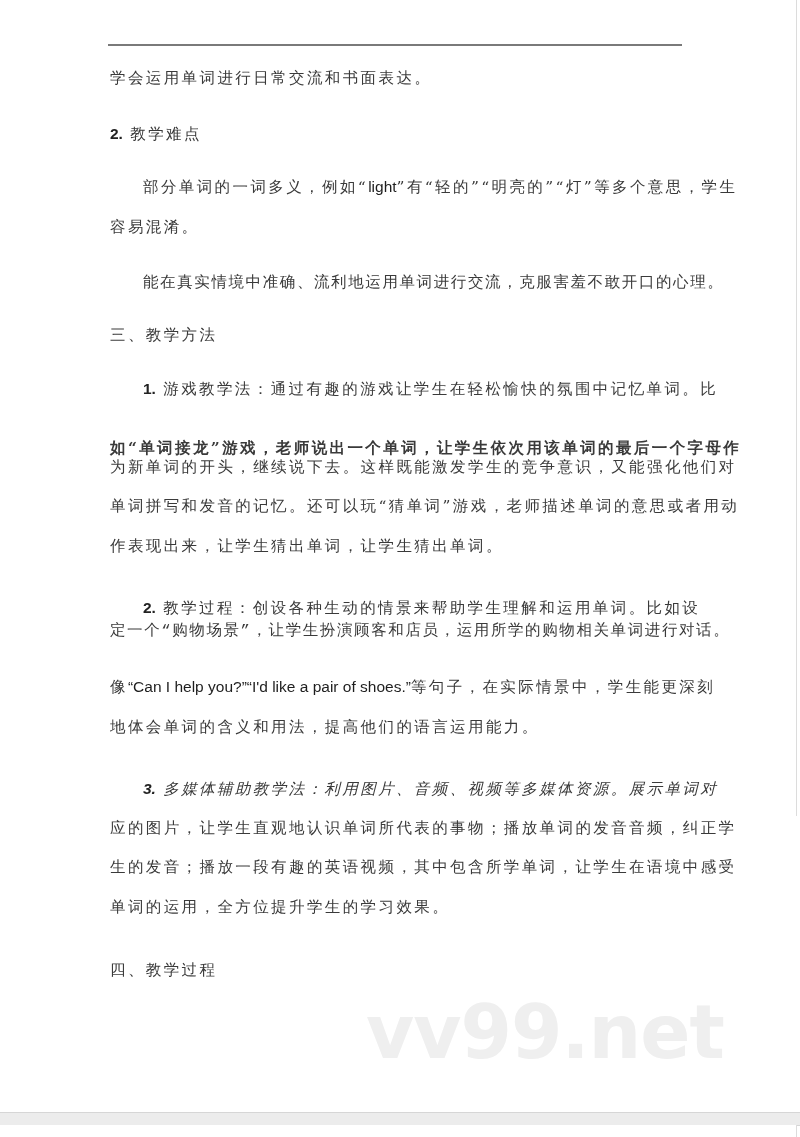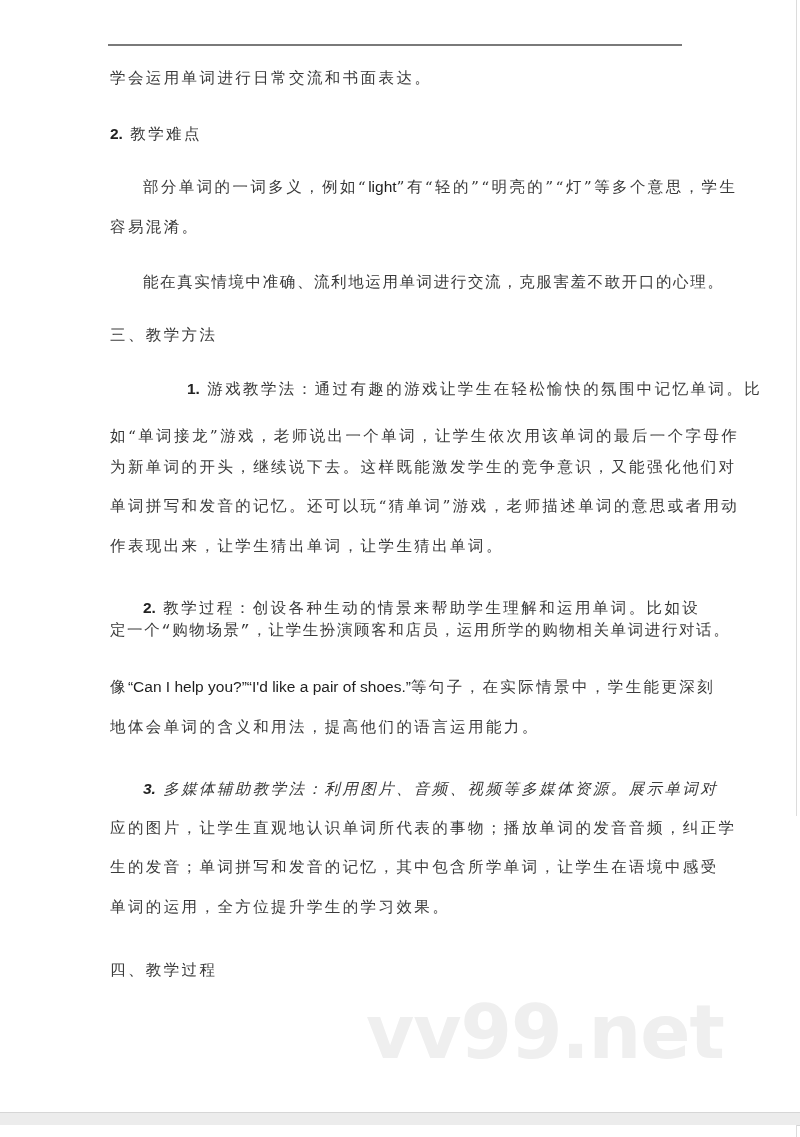--- a/index.html
+++ b/index.html
@@ -109,24 +109,24 @@
   </div>
 
   <div class="line indent" style="top:272px;">
     <span style="letter-spacing:1.6px;">能在真实情境中准确、流利地运用单词进行交流，克服害羞不敢开口的心理。</span>
   </div>
 
   <div class="line" style="top:325px;">
     <span>三、教学方法</span>
   </div>
 
-  <div class="line indent" style="top:379px;margin-left:44px;">
+  <div class="line indent" style="top:379px;">
     <span class="num">1.</span><span> 游戏教学法：通过有趣的游戏让学生在轻松愉快的氛围中记忆单词。比</span>
   </div>
-  <div class="line" style="top:426px;">
+  <div class="line" style="top:438px;font-weight:bold;">
     <span>如“单词接龙”游戏，老师说出一个单词，让学生依次用该单词的最后一个字母作</span>
   </div>
   <div class="line" style="top:457px;">
     <span>为新单词的开头，继续说下去。这样既能激发学生的竞争意识，又能强化他们对</span>
   </div>
   <div class="line" style="top:496px;">
     <span>单词拼写和发音的记忆。还可以玩“猜单词”游戏，老师描述单词的意思或者用动</span>
   </div>
   <div class="line" style="top:536px;">
     <span>作表现出来，让学生猜出单词，让学生猜出单词。</span>
@@ -145,21 +145,21 @@
     <span>地体会单词的含义和用法，提高他们的语言运用能力。</span>
   </div>
 
   <div class="line indent" style="top:779px;font-style:italic;">
     <span class="num">3.</span><span> 多媒体辅助教学法：利用图片、音频、视频等多媒体资源。展示单词对</span>
   </div>
   <div class="line" style="top:818px;">
     <span>应的图片，让学生直观地认识单词所代表的事物；播放单词的发音音频，纠正学</span>
   </div>
   <div class="line" style="top:857px;">
-    <span>生的发音；单词拼写和发音的记忆，其中包含所学单词，让学生在语境中感受</span>
+    <span>生的发音；播放一段有趣的英语视频，其中包含所学单词，让学生在语境中感受</span>
   </div>
   <div class="line" style="top:960px;">
     <span>四、教学过程</span>
   </div>
 
   <div class="line" style="top:897px;">
     <span>单词的运用，全方位提升学生的学习效果。</span>
   </div>
 
   <div class="watermark">vv99.net</div>

